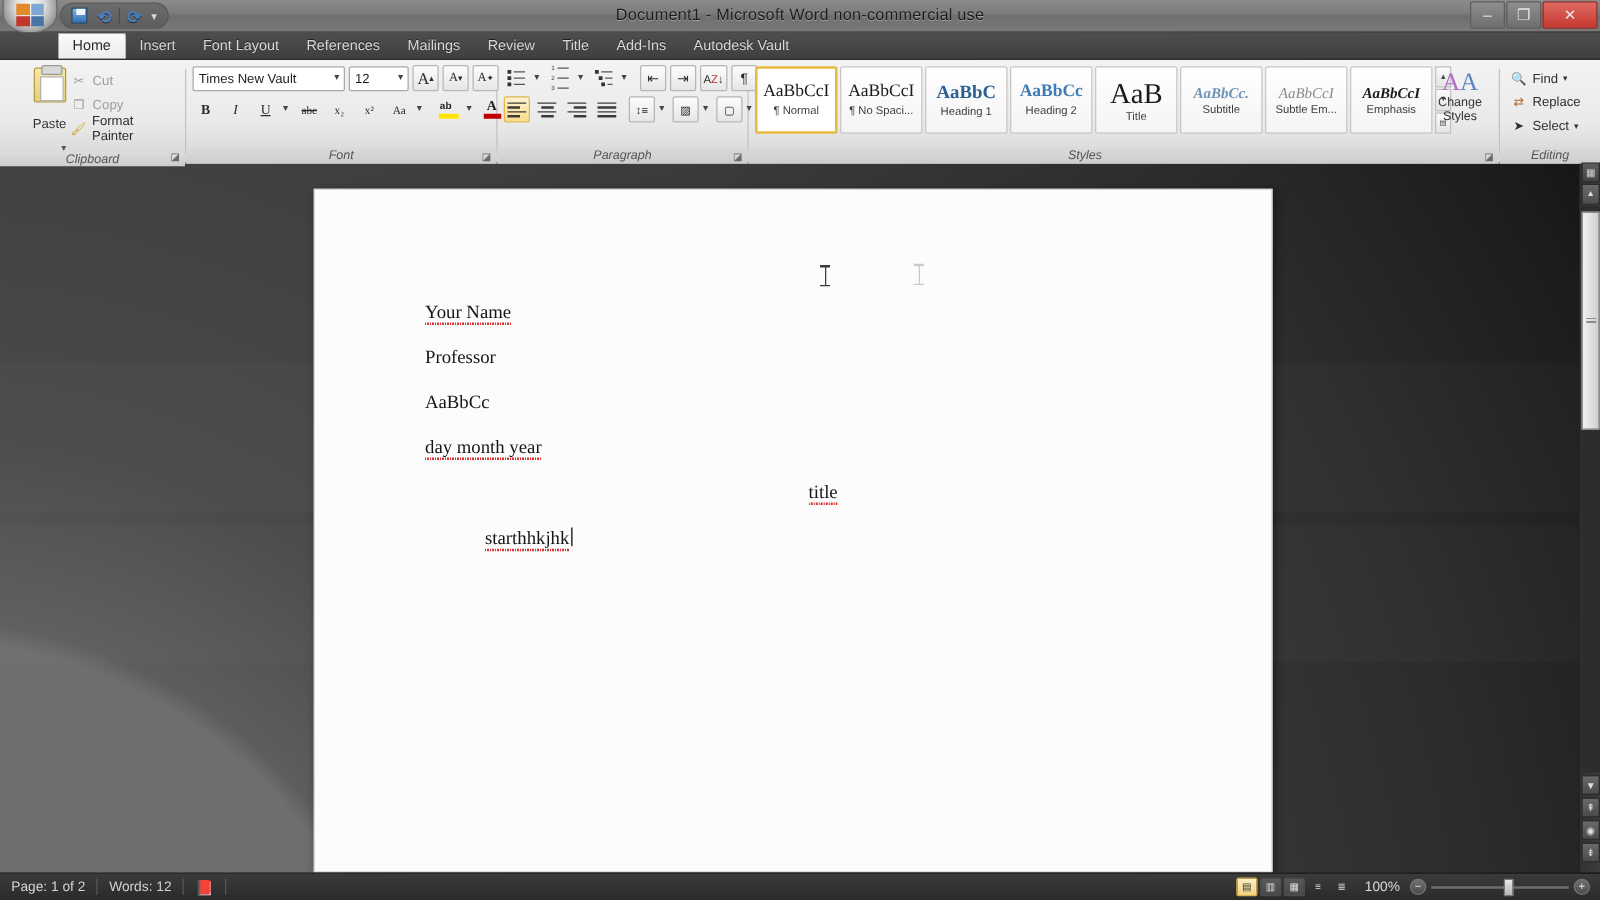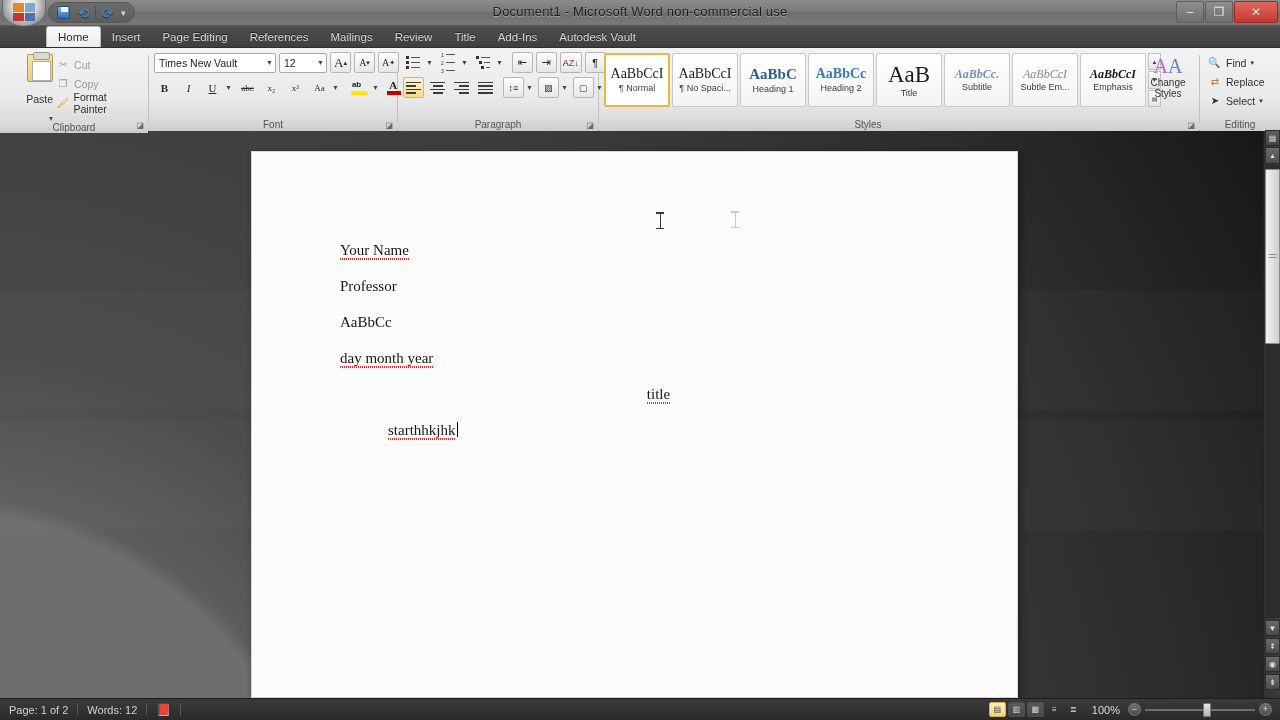--- a/index.html
+++ b/index.html
@@ -106,20 +106,21 @@
     background: linear-gradient(to bottom, #f3f3f3 0%, #eaeaea 60%, #dadada 92%, #cfcfcf 100%);
     border-bottom: 1px solid #9a9a9a;
     display: flex;
   }
   .group { position: relative; height: 83px; display: flex; flex-direction: column; }
   .group-body { flex: 1; display: flex; align-items: flex-start; padding: 4px 5px 0 5px; }
   .group-label {
     height: 14px; font-size: 10px; color: #555; text-align: center;
     display:flex; align-items:center; justify-content:center; gap: 3px;
     background: linear-gradient(to bottom,#dcdcdc,#cdcdcd);
+    font-style: italic;
   }
   .group-div { width: 1px; height: 68px; align-self: center; background: #c2c2c2; }
   .dlg { font-size: 8px; color:#6a6a6a; position:absolute; right:4px; bottom:1px; }
 
   
   .g-clipboard { width: 148px; }
   .paste {
     width: 50px; display:flex; flex-direction:column; align-items:flex-end; gap:11px; padding-top:2px;
   }
   .paste-ico { width: 26px; height: 28px; background: linear-gradient(to bottom,#f6e7a8,#e8cf76); border:1px solid #b59a3f; border-radius:2px; position:relative; }
@@ -300,21 +301,21 @@
       <div class="qat-ic qat-undo">⟲</div>
       <div class="qat-sep"></div>
       <div class="qat-ic qat-redo">⟳</div>
       <div class="qat-cust">▾</div>
     </div>
   </div>
 
   <div class="tabstrip">
     <div class="tab active">Home</div>
     <div class="tab">Insert</div>
-    <div class="tab">Page Editing</div>
+    <div class="tab">Font Layout</div>
     <div class="tab">References</div>
     <div class="tab">Mailings</div>
     <div class="tab">Review</div>
     <div class="tab">Title</div>
     <div class="tab">Add-Ins</div>
     <div class="tab">Autodesk Vault</div>
   </div>
 
   <div class="ribbon">
 

